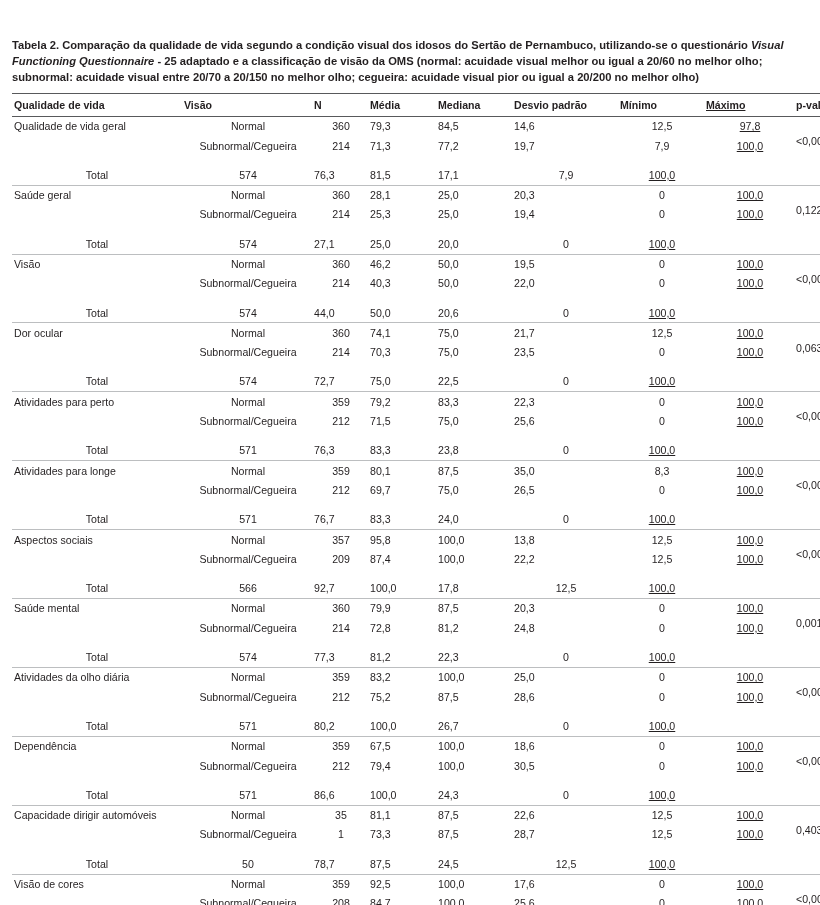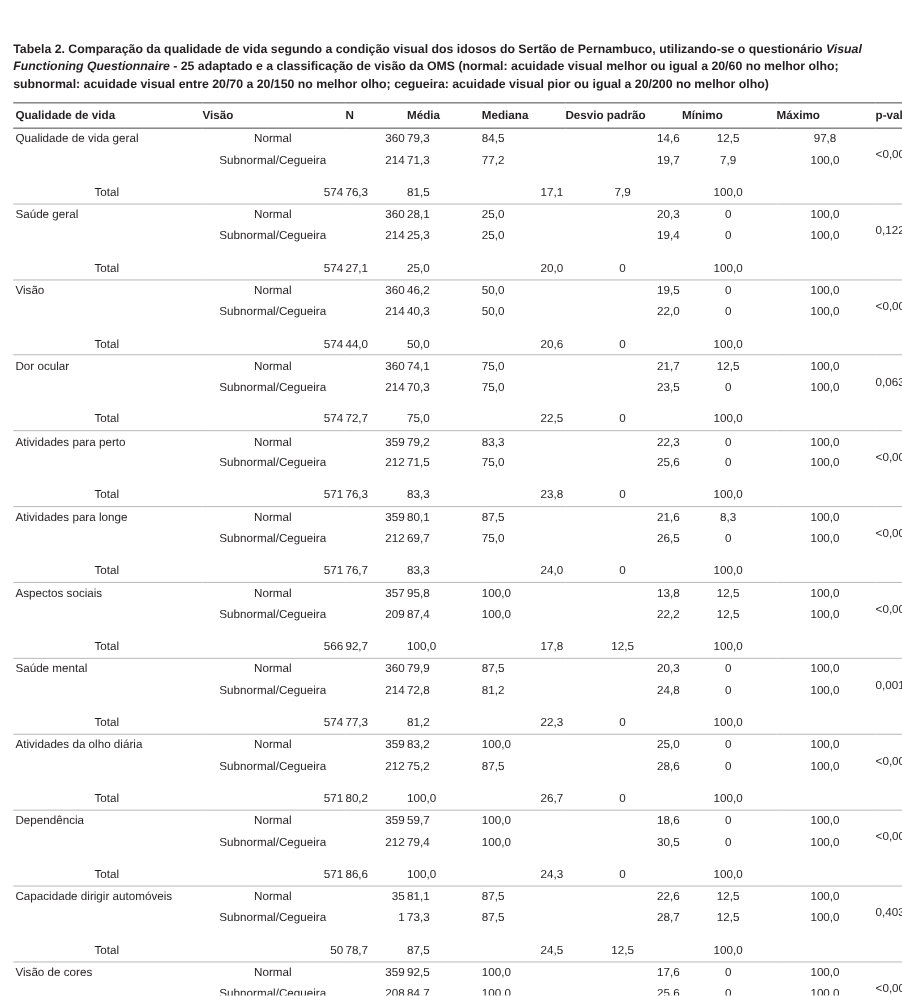--- a/index.html
+++ b/index.html
@@ -51,33 +51,33 @@
   table.qol tbody td {
     padding: 2.5px 2px 2.5px 0;
     vertical-align: top;
     line-height: 1.35;
   }
   .grp-sep td {
     border-top: 0.9px solid #bcbec0;
   }
   .c-dim   { width: 168px; padding-left: 2px !important; }
   .c-vis   { width: 128px; text-align: center; }
-  .c-n     { width: 54px;  text-align: right; }
+  .c-n     { width: 54px;  text-align: center; }
   .c-mean  { width: 66px;  text-align: left; }
   .c-med   { width: 74px;  text-align: left; }
-  .c-sd    { width: 104px; text-align: right; }
+  .c-sd    { width: 104px; text-align: left; }
   .c-min   { width: 84px;  text-align: center; }
   .c-max   { width: 88px;  text-align: center; }
   .c-p     { width: 70px;  text-align: left; }
   th.c-n, td.c-n       { padding-left: 6px; }
   th.c-mean, td.c-mean { padding-left: 8px; }
   th.c-med, td.c-med   { padding-left: 6px; }
   th.c-sd, td.c-sd     { padding-left: 10px; }
   th.c-min, td.c-min   { padding-left: 16px; }
-  th.c-max, td.c-max   { padding-left: 12px; }
+  th.c-max, td.c-max   { padding-left: 12px; text-decoration: underline; }
   th.c-p, td.c-p       { padding-left: 6px; }
   .pval-cell {
     vertical-align: middle !important;
     text-align: left;
   }
   .dim-cell {
     vertical-align: top;
   }
   .spacer-row td { height: 5px; padding: 0; }
 </style>
@@ -264,21 +264,21 @@
           <td class="c-sd">23,8</td>
           <td class="c-min">0</td>
           <td class="c-max">100,0</td>
         </tr>
         <tr class="grp-sep">
           <td class="c-dim dim-cell" rowspan="3">Atividades para longe</td>
           <td class="c-vis">Normal</td>
           <td class="c-n">359</td>
           <td class="c-mean">80,1</td>
           <td class="c-med">87,5</td>
-          <td class="c-sd">21,6</td>
+          <td class="c-sd">35,0</td>
           <td class="c-min">8,3</td>
           <td class="c-max">100,0</td>
           <td class="c-p pval-cell" rowspan="3">&lt;0,001*</td>
         </tr>
         <tr>
           <td class="c-vis">Subnormal/Cegueira</td>
           <td class="c-n">212</td>
           <td class="c-mean">69,7</td>
           <td class="c-med">75,0</td>
           <td class="c-sd">26,5</td>
@@ -390,21 +390,21 @@
           <td class="c-mean">80,2</td>
           <td class="c-med">100,0</td>
           <td class="c-sd">26,7</td>
           <td class="c-min">0</td>
           <td class="c-max">100,0</td>
         </tr>
         <tr class="grp-sep">
           <td class="c-dim dim-cell" rowspan="3">Dependência</td>
           <td class="c-vis">Normal</td>
           <td class="c-n">359</td>
-          <td class="c-mean">59,7</td>
+          <td class="c-mean">67,5</td>
           <td class="c-med">100,0</td>
           <td class="c-sd">18,6</td>
           <td class="c-min">0</td>
           <td class="c-max">100,0</td>
           <td class="c-p pval-cell" rowspan="3">&lt;0,001*</td>
         </tr>
         <tr>
           <td class="c-vis">Subnormal/Cegueira</td>
           <td class="c-n">212</td>
           <td class="c-mean">79,4</td>

